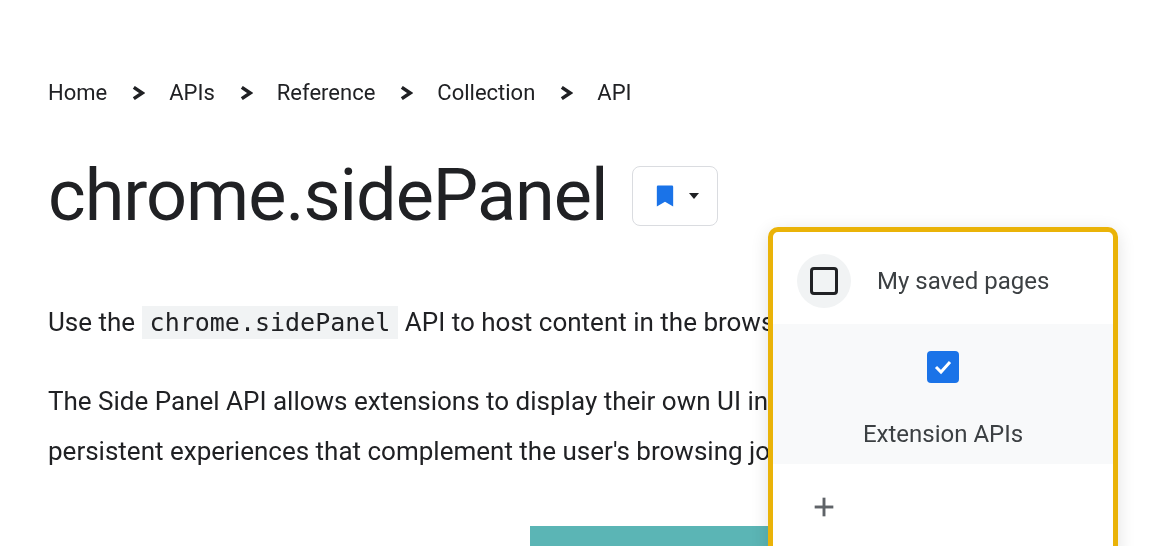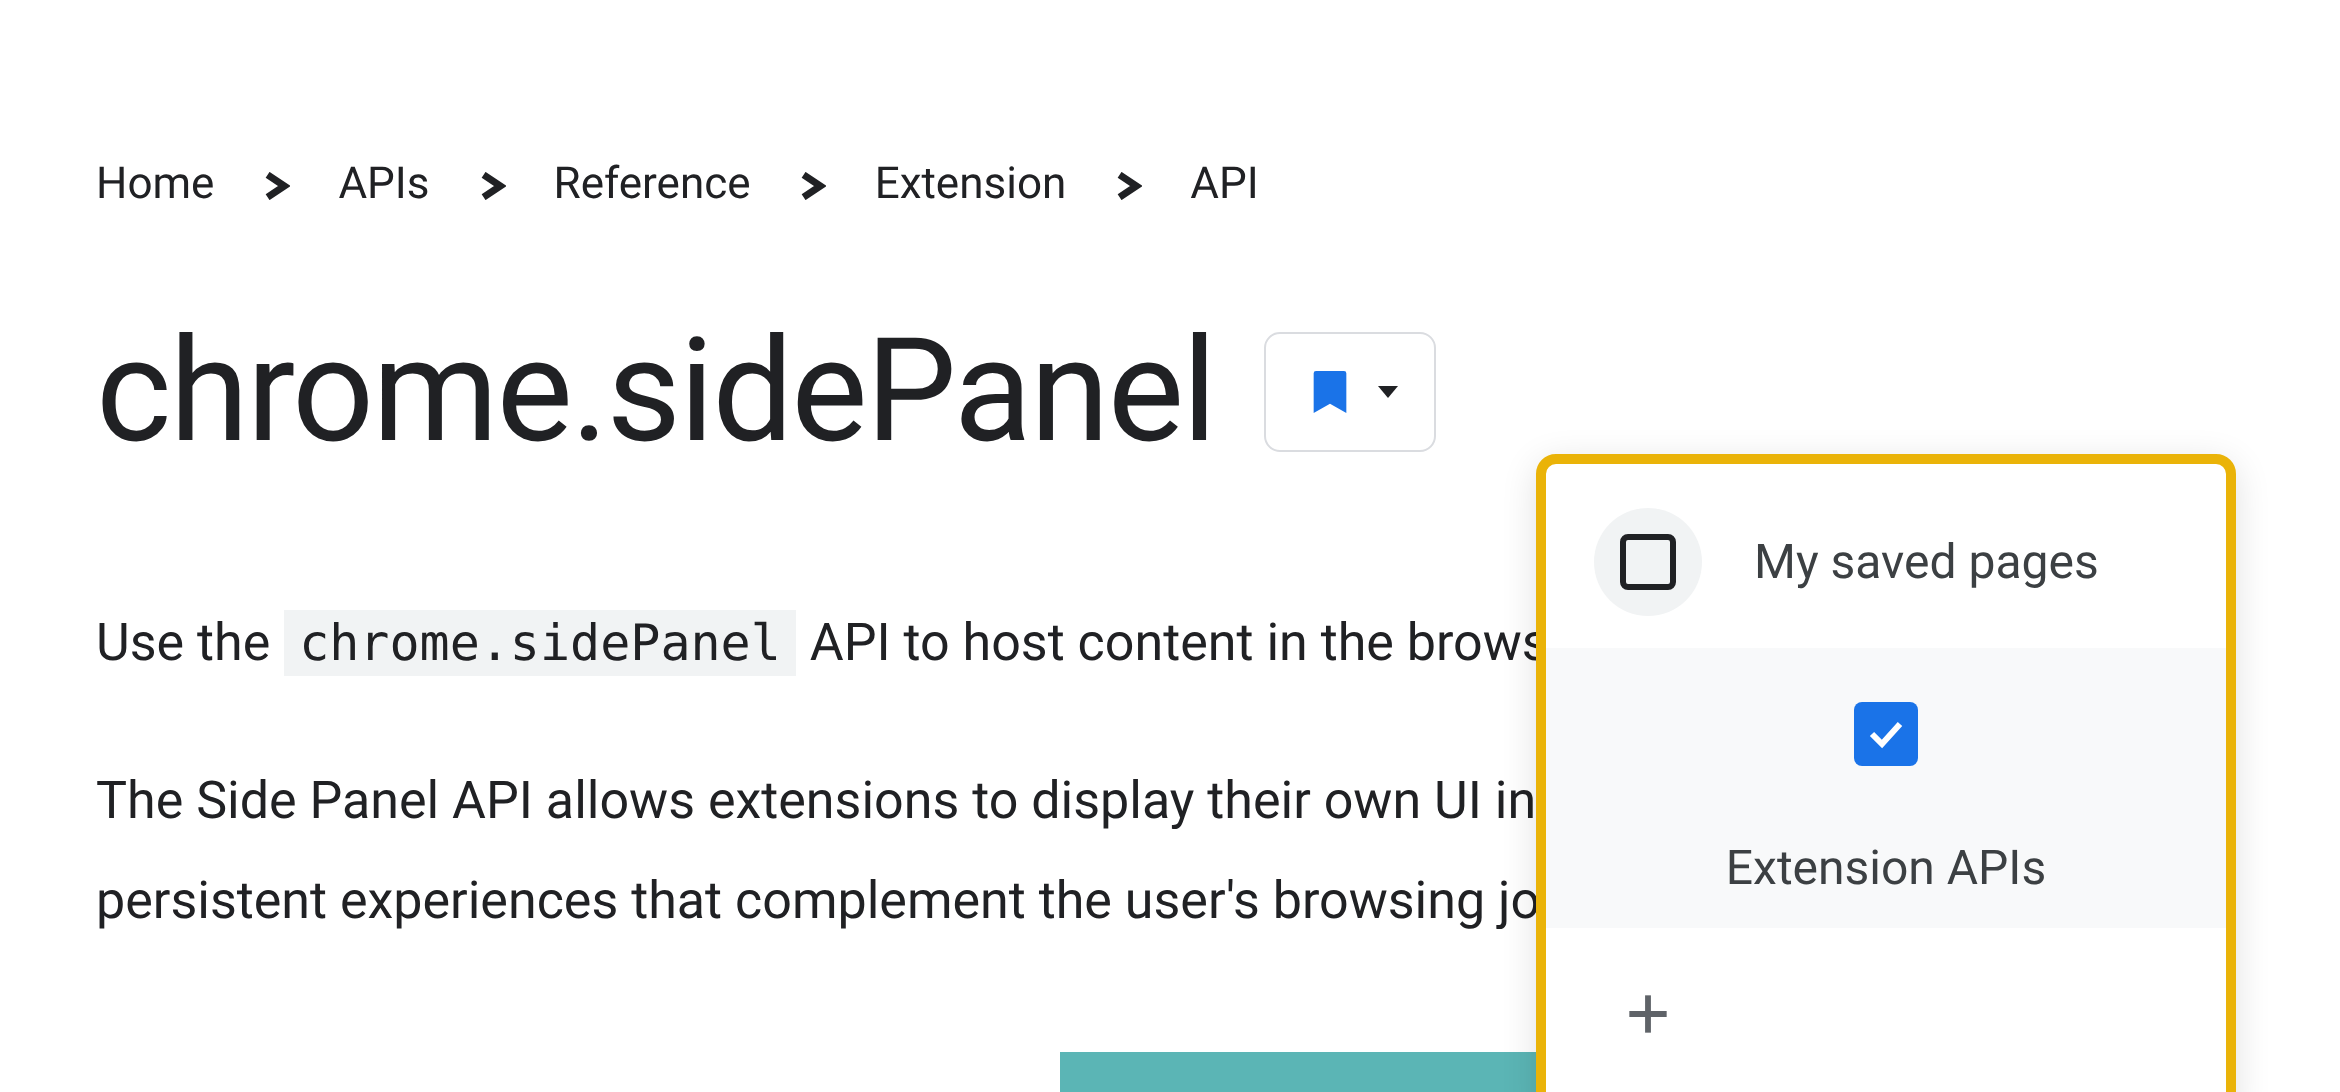--- a/index.html
+++ b/index.html
@@ -183,21 +183,21 @@
         <svg viewBox="0 0 10 10">
           <polyline points="2,1 8,5 2,9"></polyline>
         </svg>
       </span>
     <span class="crumb">Reference</span>
     <span class="chev">
         <svg viewBox="0 0 10 10">
           <polyline points="2,1 8,5 2,9"></polyline>
         </svg>
       </span>
-    <span class="crumb">Extension</span>
+    <span class="crumb">Collection</span>
     <span class="chev">
         <svg viewBox="0 0 10 10">
           <polyline points="2,1 8,5 2,9"></polyline>
         </svg>
       </span>
     <span class="crumb">API</span>
   </nav>
 
   <div class="title-row">
     <h1 class="title">chrome.sidePanel</h1>

